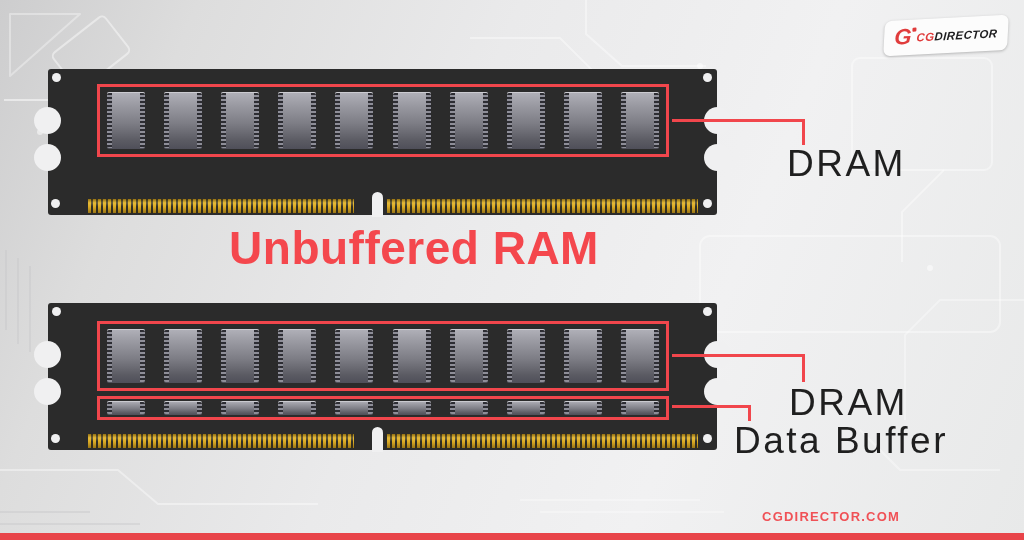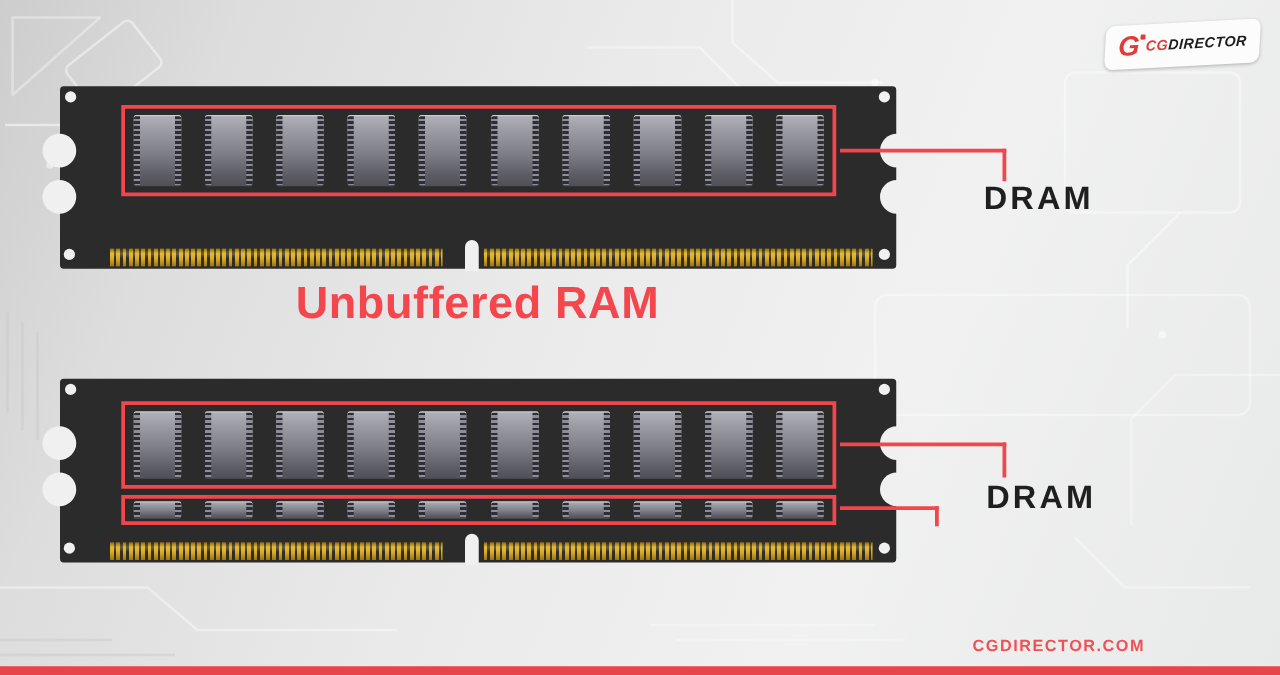--- a/index.html
+++ b/index.html
@@ -70,32 +70,32 @@
   .chip::before,.chip::after{
     content:""; position:absolute; top:1px; bottom:1px; width:5px;
     background:repeating-linear-gradient(180deg,#2d2d33 0 2px,#8e8e98 2px 4px);
   }
   .chip::before{left:0; border-radius:2px 0 0 2px;}
   .chip::after{right:0; border-radius:0 2px 2px 0;}
 
   
   .line{position:absolute; background:var(--accent);}
   .callout-label{
-    position:absolute; font-weight:700; font-size:26px; letter-spacing:2.5px;
+    position:absolute; font-weight:400; font-size:37px; letter-spacing:2.5px;
     color:var(--label); white-space:nowrap;
   }
   .heading{
     position:absolute; transform:translateX(-50%);
-    font-weight:700; font-size:36px; letter-spacing:.5px;
-    color:var(--heading-red); white-space:nowrap;
+    font-weight:700; font-size:46px; letter-spacing:.5px;
+    color:var(--heading-red); white-space:nowrap;margin-left:32px;
   }
 
   
   .footer-site{
-    position:absolute; right:108px; top:509px;
+    position:absolute; right:124px; top:509px;
     font-weight:700; font-size:13px; letter-spacing:1.2px; color:var(--footer-red);
   }
   .footer-bar{position:absolute; left:0; bottom:0; width:100%; height:7px; background:var(--bar-red);}
 </style>
 </head>
 <body>
 
 <div class="canvas">
 
   <svg class="circuit" width="1024" height="540" viewBox="0 0 1024 540">
@@ -212,17 +212,18 @@
     <div class="pins right"></div>
     <div class="key-slot"></div>
   </div>
 
   <div class="line" style="left:672px; top:354px; width:133px; height:3px;"></div>
   <div class="line" style="left:802px; top:354px; width:3px; height:28px;"></div>
   <div class="callout-label" style="left:789px; top:382px;">DRAM</div>
 
   <div class="line" style="left:672px; top:405px; width:79px; height:3px;"></div>
   <div class="line" style="left:748px; top:405px; width:3px; height:16px;"></div>
+  <div class="callout-label" style="left:734px; top:420px;">Data Buffer</div>
 
 
   <div class="footer-site">CGDIRECTOR.COM</div>
   <div class="footer-bar"></div>
 </div>
 
 </body></html>

